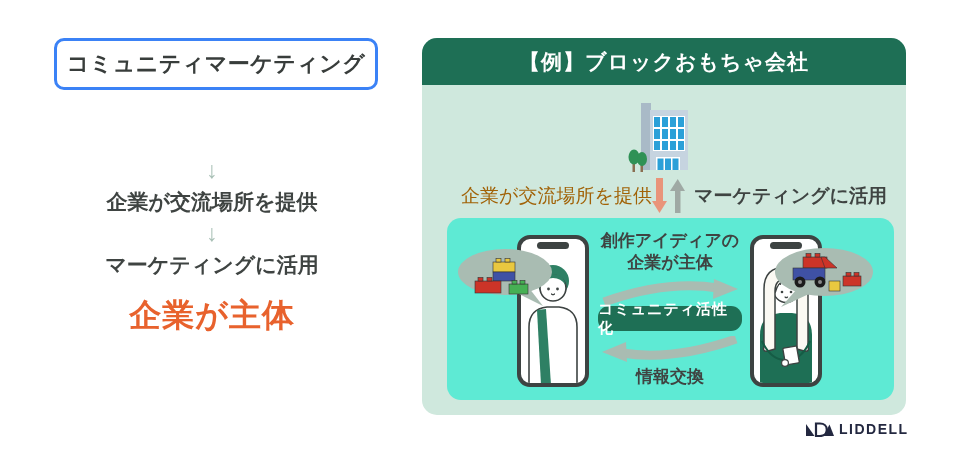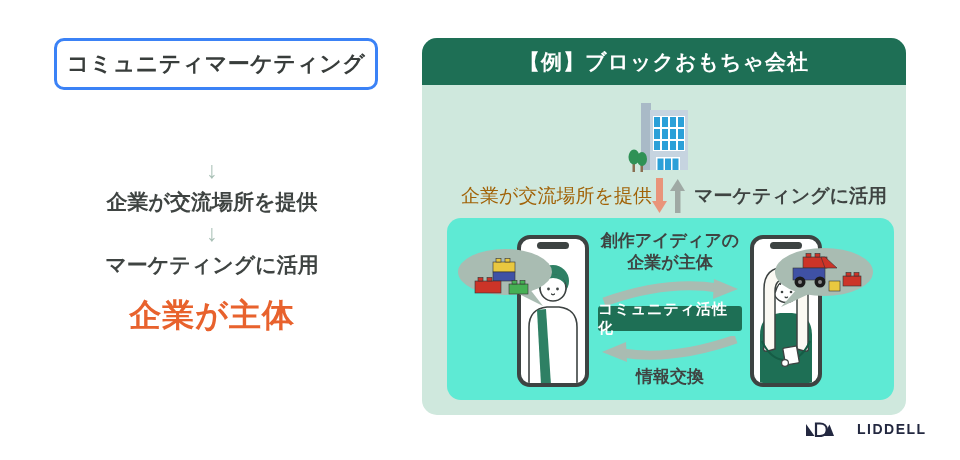--- a/index.html
+++ b/index.html
@@ -83,33 +83,33 @@
   .bubble-right { left: 320px; top: 27px; }
 
   .exchange-label {
     left: 123px; top: 12px; width: 200px; text-align: center;
     font-size: 17px; font-weight: 800; color: #3f4442; line-height: 22px;
   }
   .arc-top    { left: 153px; top: 59px; }
   .arc-bottom { left: 153px; top: 118px; }
   .badge {
     left: 151px; top: 88px; width: 144px; height: 25px;
-    background: #1e6f55; border-radius: 3px; color: #ffffff;
+    background: #1e6f55; border-radius: 11px; color: #ffffff;
     display: flex; align-items: center; justify-content: center;
     font-size: 15px; font-weight: 800; letter-spacing: 1px;
   }
   .publish-label {
     left: 123px; top: 147px; width: 200px; text-align: center;
     font-size: 17px; font-weight: 800; color: #3f4442;
   }
 
   
   .brand {
     left: 806px; top: 420px; height: 18px;
-    display: flex; align-items: center; gap: 23px;
+    display: flex; align-items: center; gap: 5px;
   }
   .brand-text {
     font-size: 14px; font-weight: 800; letter-spacing: 1.5px; color: #232840;
   }
 </style>
 </head>
 <body>
 
 <div class="abs title-box">
   <span>コミュニティマーケティング</span>

